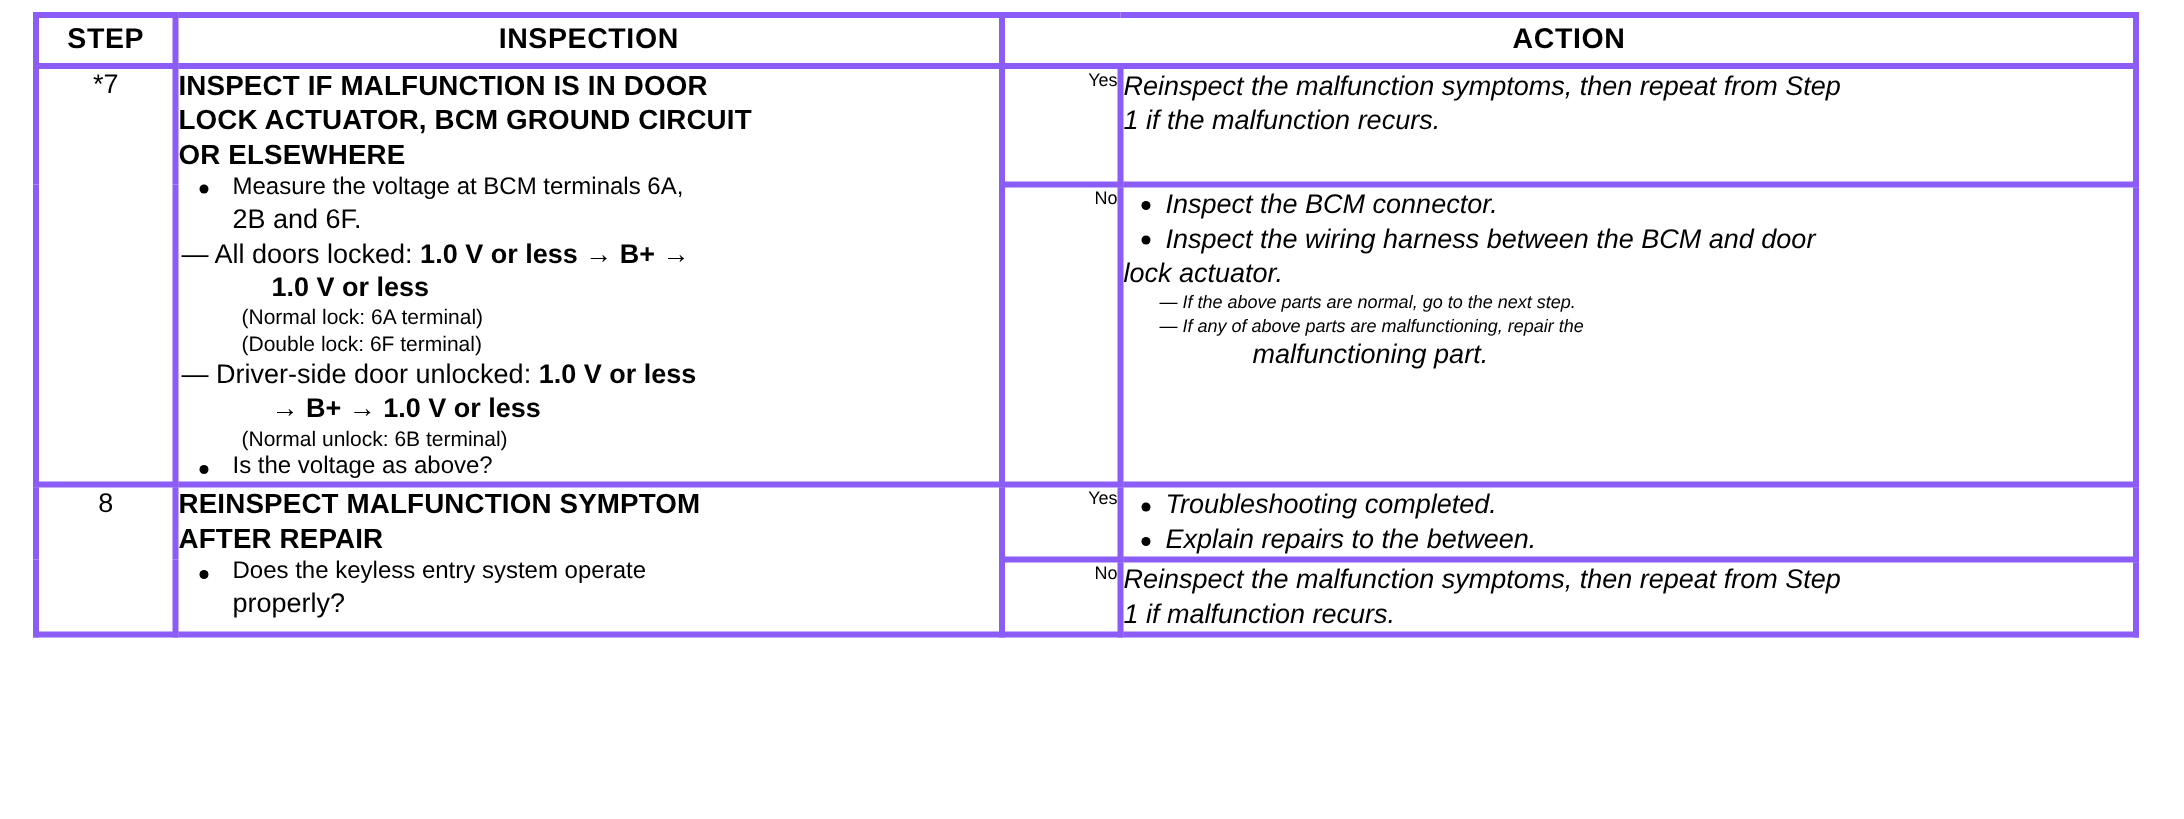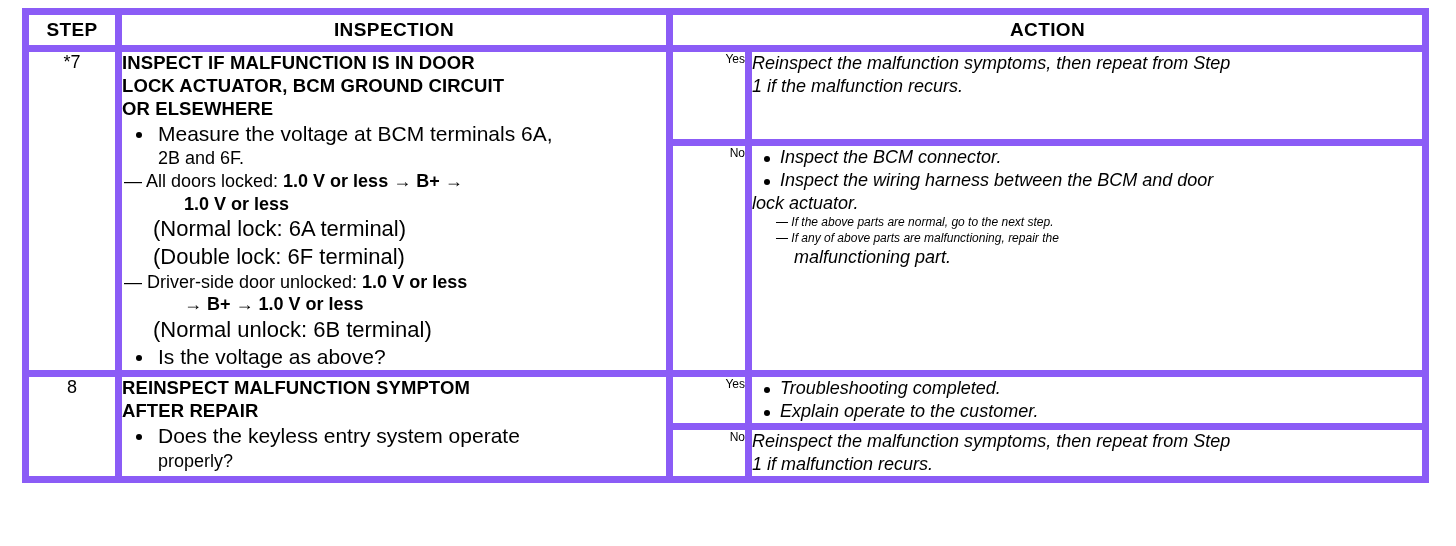--- a/index.html
+++ b/index.html
@@ -28,21 +28,21 @@
     left: 22px;
     top: 8px;
     width: 1400px;
     border-collapse: collapse;
     table-layout: fixed;
     background: #ffffff;
   }
 
   table.ts-table td,
   table.ts-table th {
-    border: 7px solid #8b5cf6;
+    border: 4px solid #8b5cf6;
     vertical-align: top;
     padding: 0;
     background: #ffffff;
   }
 
   
   col.c-step      { width: 93px; }
   col.c-insp      { width: 551px; }
   col.c-yn        { width: 79px; }
   col.c-action    { width: 677px; }
@@ -89,21 +89,21 @@
   .title-block {
     font-weight: bold;
     font-size: 18.5px;
     line-height: 1.24;
     letter-spacing: 0.1px;
   }
 
   .bullet-line {
     position: relative;
     padding-left: 36px;
-    font-size: 21px;
+    font-size: 16px;
     line-height: 1.26;
   }
   .bullet-line .bdot {
     position: absolute;
     left: 14px;
     top: 0.52em;
     width: 6px;
     height: 6px;
     background: #000;
     border-radius: 50%;
@@ -119,22 +119,22 @@
     font-size: 18px;
     line-height: 1.26;
     text-indent: -22px;
   }
   .dash-cont {
     padding-left: 62px;
     font-size: 18px;
     line-height: 1.26;
   }
   .paren-line {
-    padding-left: 31px;
-    font-size: 22px;
+    padding-left: 42px;
+    font-size: 14px;
     line-height: 1.26;
   }
 
   .a-bullet {
     position: relative;
     padding-left: 28px;
     font-size: 18px;
     line-height: 1.28;
   }
   .a-bullet .bdot {
@@ -150,21 +150,21 @@
     font-size: 18px;
     line-height: 1.28;
   }
   .a-dash {
     padding-left: 46px;
     font-size: 12px;
     line-height: 1.28;
     text-indent: -22px;
   }
   .a-dash-cont {
-    padding-left: 42px;
+    padding-left: 86px;
     font-size: 18px;
     line-height: 1.28;
   }
   .a-plain {
     font-size: 18px;
     line-height: 1.28;
   }
 
   b.val { font-weight: bold; }
 </style>
@@ -277,21 +277,21 @@
 
         <td class="yn-cell">Yes</td>
 
         <td class="action-cell">
           <div class="a-bullet">
             <span class="bdot"></span>
             <span>Troubleshooting completed.</span>
           </div>
           <div class="a-bullet">
             <span class="bdot"></span>
-            <span>Explain operate to the customer.</span>
+            <span>Explain repairs to the between.</span>
           </div>
         </td>
       </tr>
 
       <tr>
         <td class="yn-cell">No</td>
 
         <td class="action-cell">
           <div class="a-plain">Reinspect the malfunction symptoms, then repeat from Step</div>
           <div class="a-plain">1 if malfunction recurs.</div>

